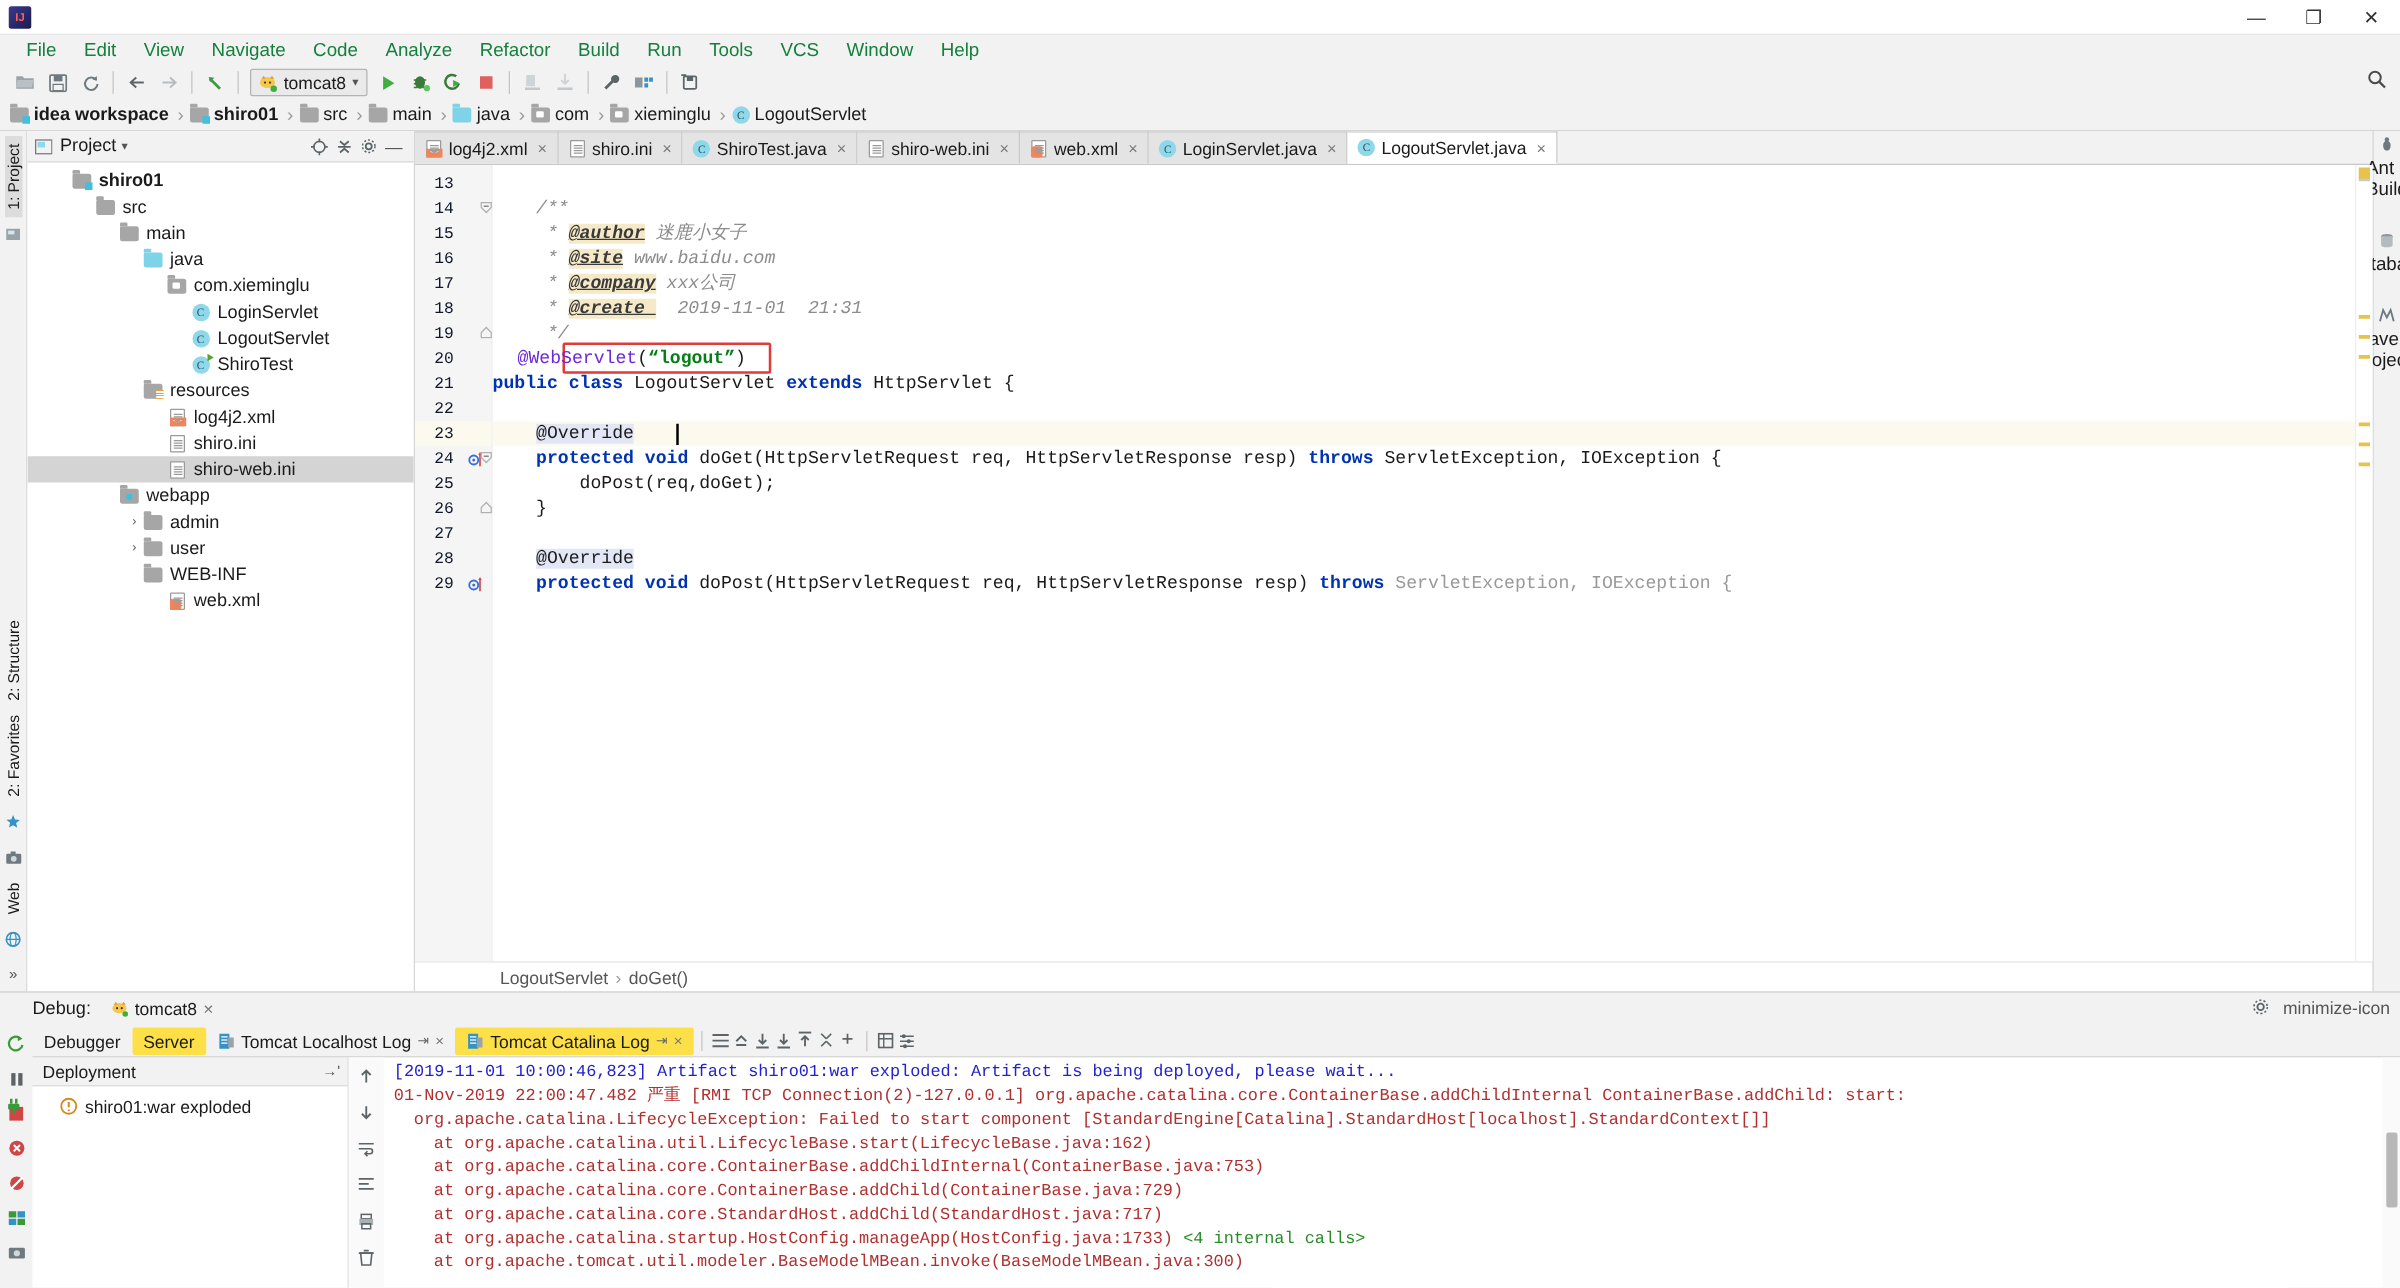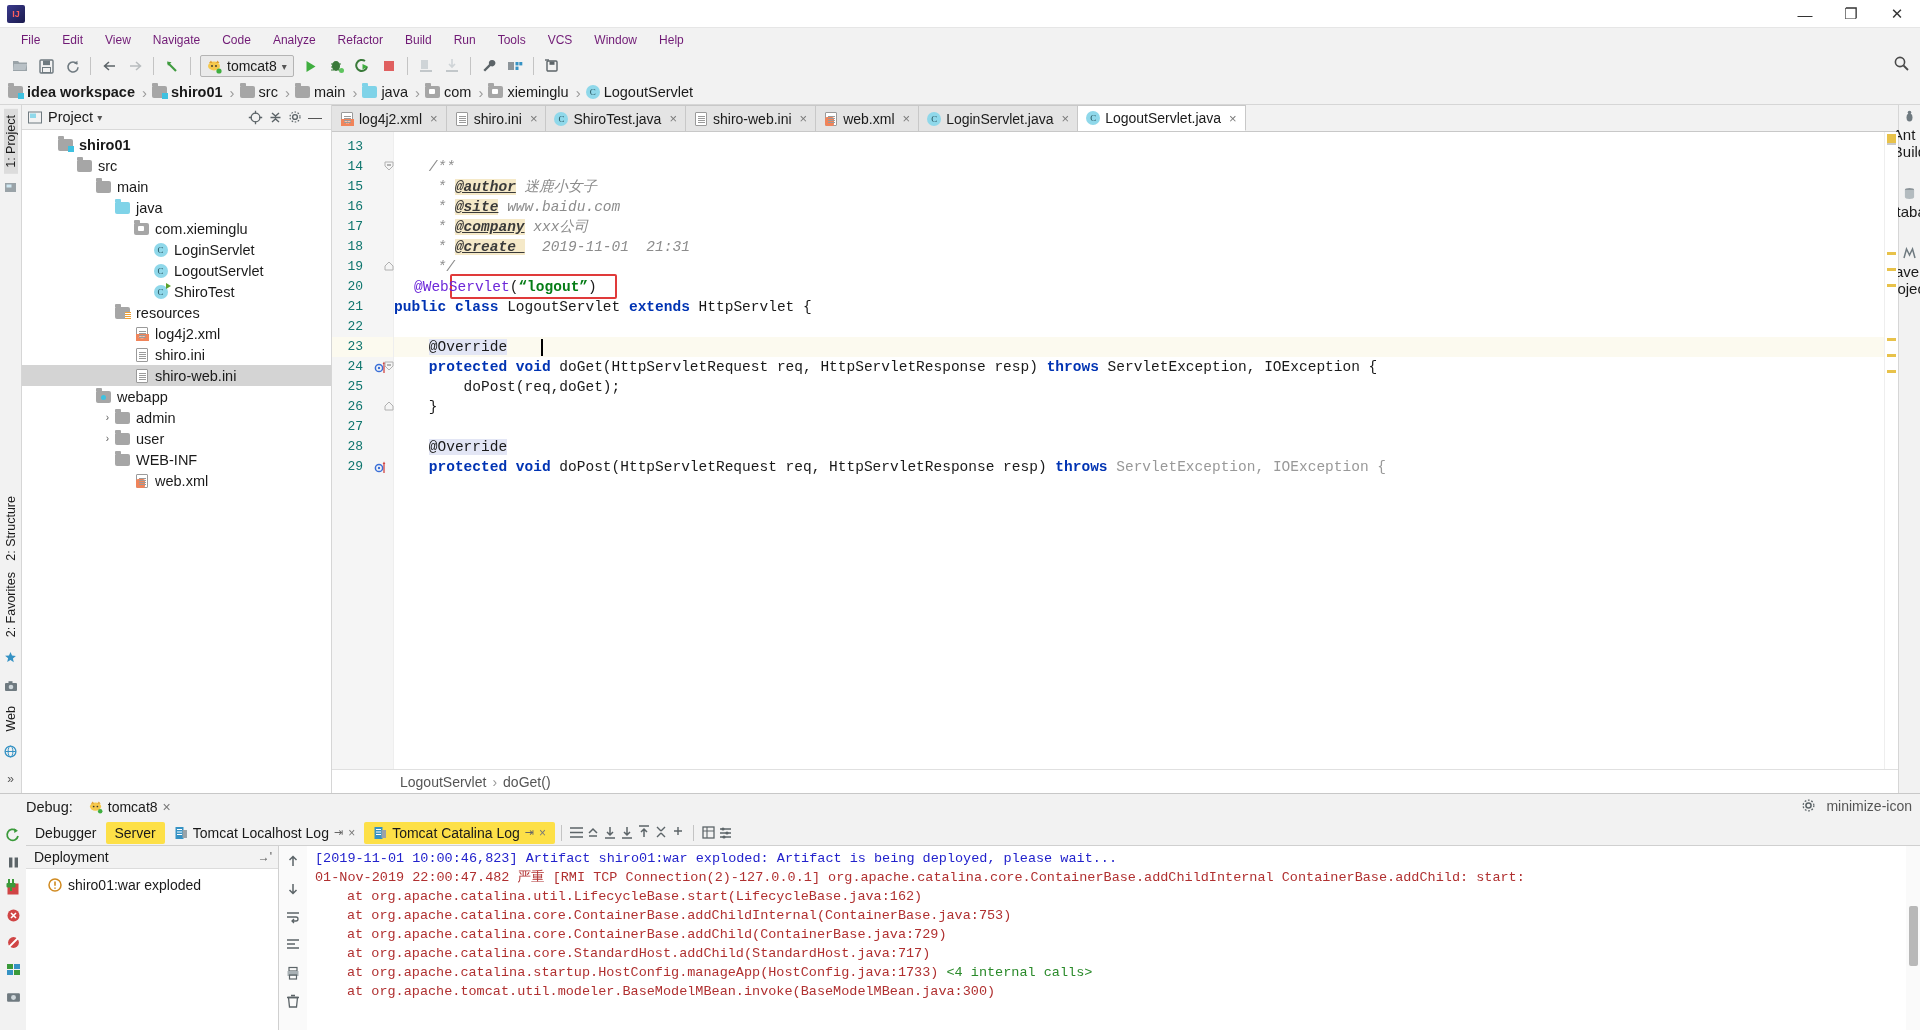--- a/index.html
+++ b/index.html
@@ -32,21 +32,21 @@
     width:46px;height:28px;display:flex;align-items:center;justify-content:center;
     font-size:15px;color:#333;
   }
 
   
   #menubar{
     height:24px;background:#f2f2f2;display:flex;align-items:center;
     padding-left:10px;gap:0px;
   }
   #menubar .mi{
-    padding:2px 11px;font-size:12px;color:#701a75;cursor:default;white-space:nowrap;
+    padding:2px 11px;font-size:15px;color:#15803d;cursor:default;white-space:nowrap;
   }
 
   
   #toolbar{
     height:28px;background:#f2f2f2;display:flex;align-items:center;
     padding-left:7px;gap:0px;position:relative;
   }
   #toolbar .tbtn{
     width:26px;height:24px;display:flex;align-items:center;justify-content:center;
     color:#4a4a4a;
@@ -131,21 +131,21 @@
     border-right:1px solid #c8c8c8;border-top:1px solid #c8c8c8;background:#e4e4e4;
     font-size:14px;white-space:nowrap;color:#1a1a1a;
   }
   #tabs .tab.active{ background:#ffffff;border-bottom:1px solid #fff;}
   #tabs .tab .x{ color:#7a7a7a;font-size:13px;margin-left:3px;}
   #tabs .tabico{width:14px;height:14px;display:flex;align-items:center;justify-content:center;flex:none;}
 
   #code-wrap{ flex:1;display:flex;background:#ffffff;min-height:0;position:relative;overflow:hidden;}
   #gutter{ width:62px;background:#f5f5f5;flex:none;position:relative;border-right:1px solid #eee;}
   #gutter .ln{
-    position:absolute;right:30px;font-size:13px;color:#0f766e;
+    position:absolute;right:30px;font-size:13px;color:#0f172a;
     font-family:"Liberation Mono",monospace;text-align:right;width:24px;
   }
   #gutter .gmark{ position:absolute;left:40px;width:16px;height:16px;display:flex;align-items:center;justify-content:center;}
   #gutter .fold-m{ position:absolute;left:52px;width:10px;height:10px;color:#9a9a9a;font-size:10px;
       display:flex;align-items:center;justify-content:center;}
   #code{ flex:1;position:relative;overflow:hidden;}
   .cl-line{ position:absolute;left:0;white-space:pre;font-family:"Liberation Mono",monospace;font-size:14.5px;
       line-height:20px;height:20px;color:#1a1a1a;}
   .hl-row{ position:absolute;left:0;right:0;height:20px;background:#fcfaef;}
   .kw{ color:#0033b3;font-weight:bold;}
@@ -1010,20 +1010,21 @@
               <span>
                 <svg width="14" height="14" viewBox="0 0 14 14">
                     <path d="M2.5 3.5h9l-1 9.5h-7z" fill="none" stroke="#5c6468" stroke-width="1.3"></path>
                     <path d="M1 3.5h12M5 1.5h4" stroke="#5c6468" stroke-width="1.3"></path>
                   </svg>
               </span>
             </div>
             <div id="console" style="position: relative;">
                 <div class="cline" style="padding-left: 8px;"><span class="c-blue">[2019-11-01 10:00:46,823] Artifact shiro01:war exploded: Artifact is being deployed, please wait...</span></div>
                 <div class="cline" style="padding-left: 8px;"><span class="c-red">01-Nov-2019 22:00:47.482 严重 [RMI TCP Connection(2)-127.0.0.1] org.apache.catalina.core.ContainerBase.addChildInternal ContainerBase.addChild: start:</span></div>
+                <div class="cline" style="padding-left: 24px;"><span class="c-red">org.apache.catalina.LifecycleException: Failed to start component [StandardEngine[Catalina].StandardHost[localhost].StandardContext[]]</span></div>
                 <div class="cline" style="padding-left: 40px;"><span class="c-red">at org.apache.catalina.util.LifecycleBase.start(LifecycleBase.java:162)</span></div>
                 <div class="cline" style="padding-left: 40px;"><span class="c-red">at org.apache.catalina.core.ContainerBase.addChildInternal(ContainerBase.java:753)</span></div>
                 <div class="cline" style="padding-left: 40px;"><span class="c-red">at org.apache.catalina.core.ContainerBase.addChild(ContainerBase.java:729)</span></div>
                 <div class="cline" style="padding-left: 40px;"><span class="c-red">at org.apache.catalina.core.StandardHost.addChild(StandardHost.java:717)</span></div>
                 <div class="cline" style="padding-left: 40px;"><span class="c-red">at org.apache.catalina.startup.HostConfig.manageApp(HostConfig.java:1733)</span><span class="c-green"> &lt;4 internal calls&gt;</span></div>
                 <div class="cline" style="padding-left: 40px;"><span class="c-red">at org.apache.tomcat.util.modeler.BaseModelMBean.invoke(BaseModelMBean.java:300)</span></div>
               </div>
             <div id="out-scroll">
               <div class="thumb" style="top:60px;height:60px;"></div>
             </div>

